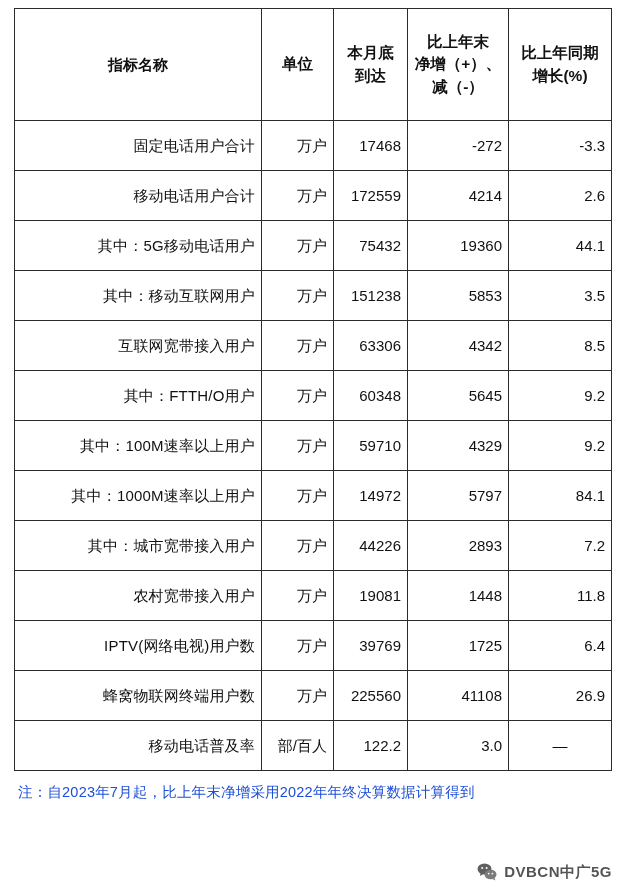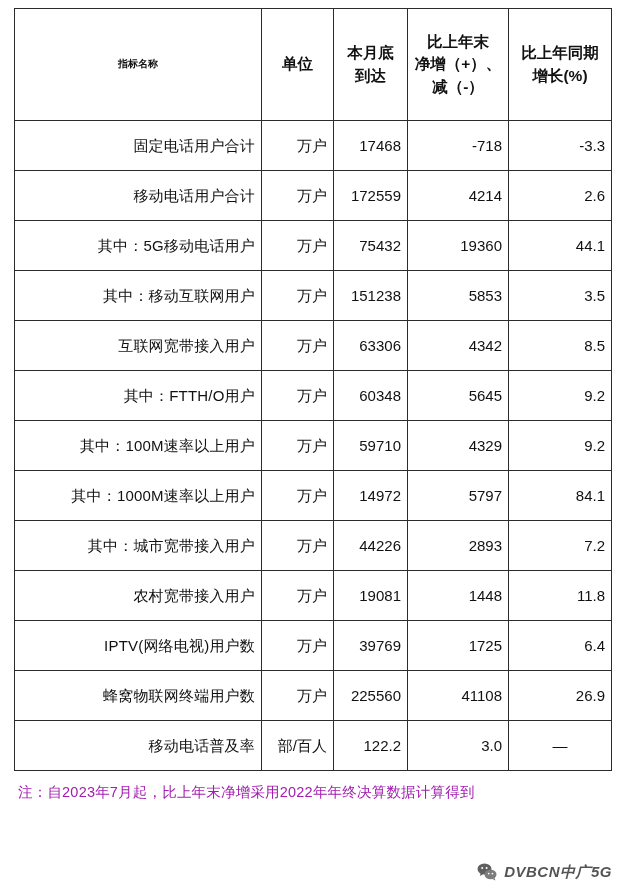--- a/index.html
+++ b/index.html
@@ -42,21 +42,21 @@
     background: #ffffff;
   }
   table.stats thead th {
     font-weight: bold;
     text-align: center;
     vertical-align: middle;
     padding: 10px 4px;
     height: 112px;
     box-sizing: border-box;
   }
-  thead th.h-name   { font-size: 10px; }
+  thead th.h-name   { font-size: 15px; }
   thead th.h-unit   { font-size: 15.5px; }
   thead th.h-col    { font-size: 15.5px; }
   .hdr-lines {
     display: block;
   }
   .hdr-lines span {
     display: block;
     white-space: nowrap;
   }
 
@@ -72,21 +72,21 @@
     letter-spacing: 0.2px;
   }
   td.label.indent2 { padding-left: 48px; }
   td.unit  { text-align: right; }
   td.num   { text-align: right; padding-right: 12px; }
   td.dash  { text-align: center; }
 
   .note {
     margin: 12px 0 4px 4px;
     font-size: 14.5px;
-    color: #a21caf;
+    color: #1d4ed8;
     letter-spacing: 0.2px;
   }
 
   .watermark {
     position: absolute;
     right: 14px;
     bottom: 8px;
     display: flex;
     align-items: center;
     gap: 6px;
@@ -97,21 +97,20 @@
     height: 22px;
     position: relative;
     flex: 0 0 auto;
   }
   .watermark .wm-text {
     font-size: 15px;
     font-weight: bold;
     color: #3d3d3d;
     letter-spacing: 0.5px;
     white-space: nowrap;
-    font-style: italic;
   }
 </style>
 </head>
 <body>
 
 <div class="page">
 
   <table class="stats">
     <colgroup>
       <col class="c0">
@@ -151,21 +150,21 @@
             <span>增长(%)</span>
           </span>
         </th>
       </tr>
     </thead>
     <tbody>
       <tr>
         <td class="label">固定电话用户合计</td>
         <td class="unit">万户</td>
         <td class="num">17468</td>
-        <td class="num">-718</td>
+        <td class="num">-272</td>
         <td class="num">-3.3</td>
       </tr>
       <tr>
         <td class="label">移动电话用户合计</td>
         <td class="unit">万户</td>
         <td class="num">172559</td>
         <td class="num">4214</td>
         <td class="num">2.6</td>
       </tr>
       <tr>

